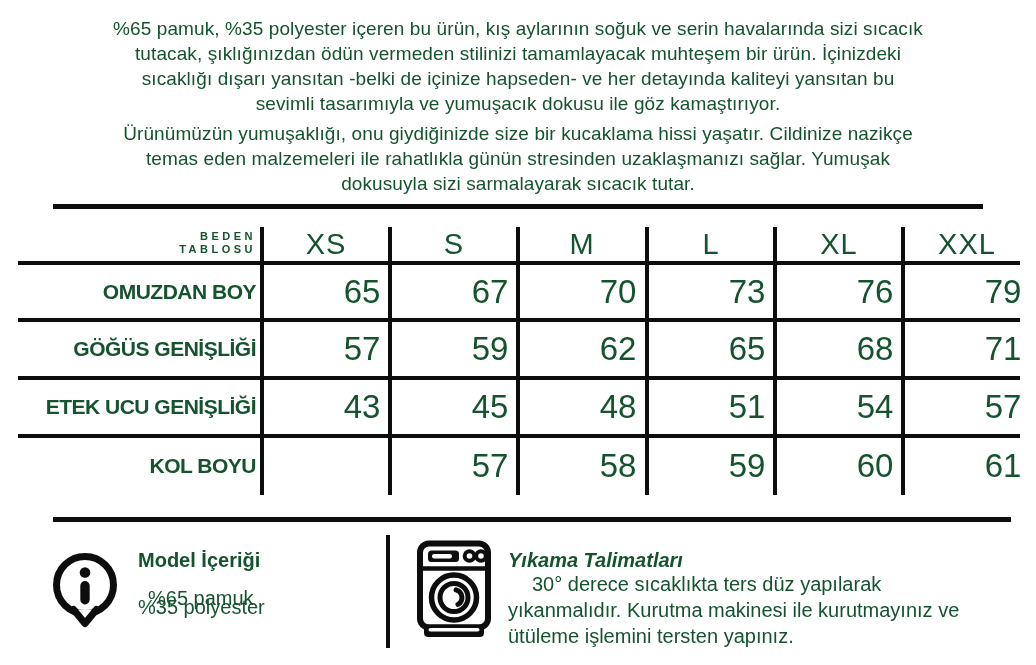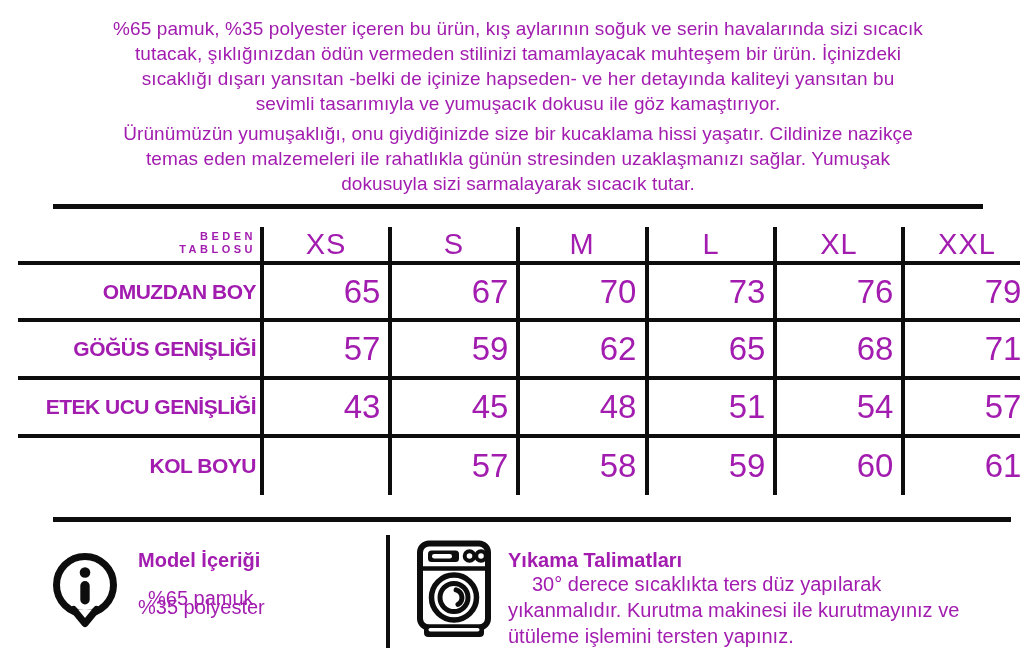--- a/index.html
+++ b/index.html
@@ -1,18 +1,18 @@
 <!DOCTYPE html>
 <html><head>
 <meta charset="utf-8">
 <style>
   html,body{margin:0;padding:0;background:#ffffff;}
   .page{
     position:relative;width:1036px;height:665px;background:#ffffff;
-    font-family:"Liberation Sans",sans-serif;color:#a21caf;overflow:hidden;
+    font-family:"Liberation Sans",sans-serif;color:#14532d;overflow:hidden;
   }
   
   .para{position:absolute;left:0;width:1036px;text-align:center;
         font-size:19px;line-height:25px;font-weight:500;letter-spacing:.1px;}
   .para-1{top:16px;}
   .para-2{top:121px;}
 
   
   .rule{position:absolute;background:#0d0d0d;}
   .rule-top{left:53px;top:204px;width:930px;height:5px;}
@@ -38,21 +38,21 @@
             font-size:21px;font-weight:700;letter-spacing:-0.5px;white-space:nowrap;}
   .lr0{top:278px}.lr1{top:335px}.lr2{top:393px}.lr3{top:452px}
 
   
   .divider{left:386px;top:535px;width:4px;height:113px;}
   .icon-box{position:absolute;}
   .info-box{left:50px;top:551px;width:70px;height:82px;}
   .washer-box{left:416px;top:540px;width:76px;height:100px;}
   .f-title{position:absolute;font-size:20px;font-weight:700;line-height:20px;white-space:nowrap;}
   .model-title{left:138px;top:550px;}
-  .wash-title{left:508px;top:550px;}
+  .wash-title{left:508px;top:550px;font-style:italic;}
   .f-line{position:absolute;font-size:20px;font-weight:500;line-height:20px;white-space:nowrap;}
   .model-l0{left:138px;top:588px;margin-left:10px;}
   .model-l1{left:138px;top:597px;}
   .wash-l0{left:516px;top:574px;margin-left:16px;}
   .wash-l1{left:508px;top:600px;}
   .wash-l2{left:508px;top:626px;}
 </style>
 </head>
 <body>
 

